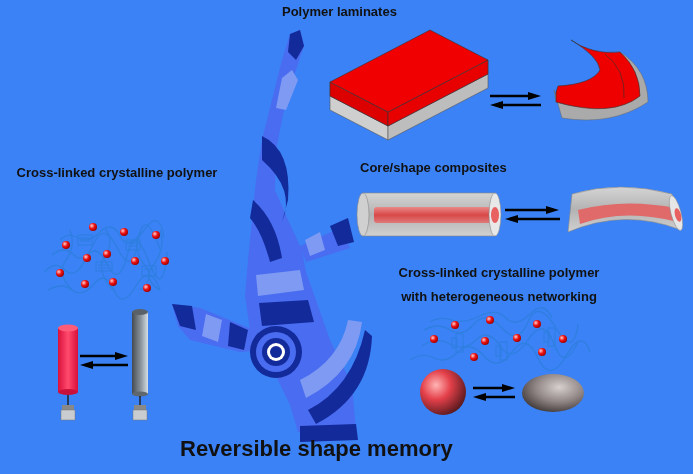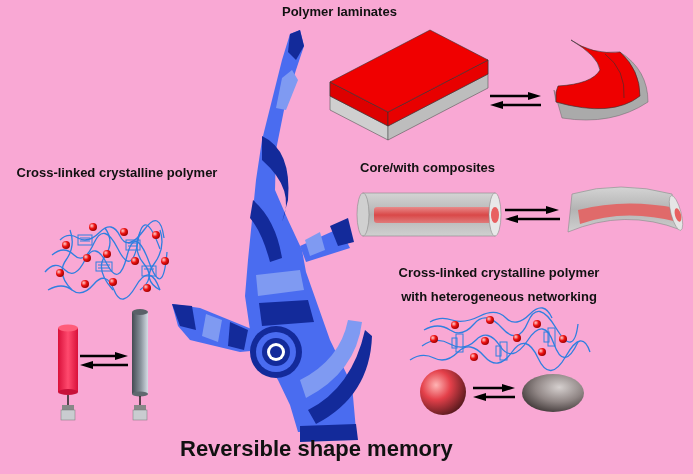--- a/index.html
+++ b/index.html
@@ -1,16 +1,16 @@
 <!DOCTYPE html>
 <html><head>
 <meta charset="utf-8">
 <style>
   html,body{margin:0;padding:0;background:#fff;}
-  #stage{position:relative;width:693px;height:474px;overflow:hidden;background:#f9a8d4;font-family:"Liberation Sans",sans-serif;}
+  #stage{position:relative;width:693px;height:474px;overflow:hidden;background:#3b82f6;font-family:"Liberation Sans",sans-serif;}
   .lbl{position:absolute;font-weight:bold;color:#111;white-space:nowrap;text-align:center;}
   svg{position:absolute;left:0;top:0;}
 </style>
 </head>
 <body>
 
 <div id="stage">
 
 <svg width="693" height="474" viewBox="0 0 693 474">
   <defs>
@@ -216,19 +216,19 @@
     <polygon points="515,388 502,384 502,392" fill="#000"></polygon>
     <line x1="480" y1="397" x2="515" y2="397" stroke="#000" stroke-width="2.5"></line>
     <polygon points="473,397 486,393 486,401" fill="#000"></polygon>
   </g>
   <g>
     <ellipse cx="553" cy="393" rx="31" ry="19" fill="url(#ellGrey)"></ellipse>
   </g>
 </svg>
 
 <div class="lbl" style="left:282px;top:4px;font-size:13px;">Polymer laminates</div>
-<div class="lbl" style="left:360px;top:160px;font-size:13px;">Core/with composites</div>
+<div class="lbl" style="left:360px;top:160px;font-size:13px;">Core/shape composites</div>
 <div class="lbl" style="left:6px;top:165px;font-size:13px;width:222px;">Cross-linked crystalline polymer</div>
 <div class="lbl" style="left:383px;top:265px;font-size:13px;width:232px;">Cross-linked crystalline polymer</div>
 <div class="lbl" style="left:180px;top:436px;font-size:22px;width:262px;">Reversible shape memory</div>
 <div class="lbl" style="left:383px;top:289px;font-size:13px;width:232px;">with heterogeneous networking</div>
 
 </div>
 
 </body></html>

